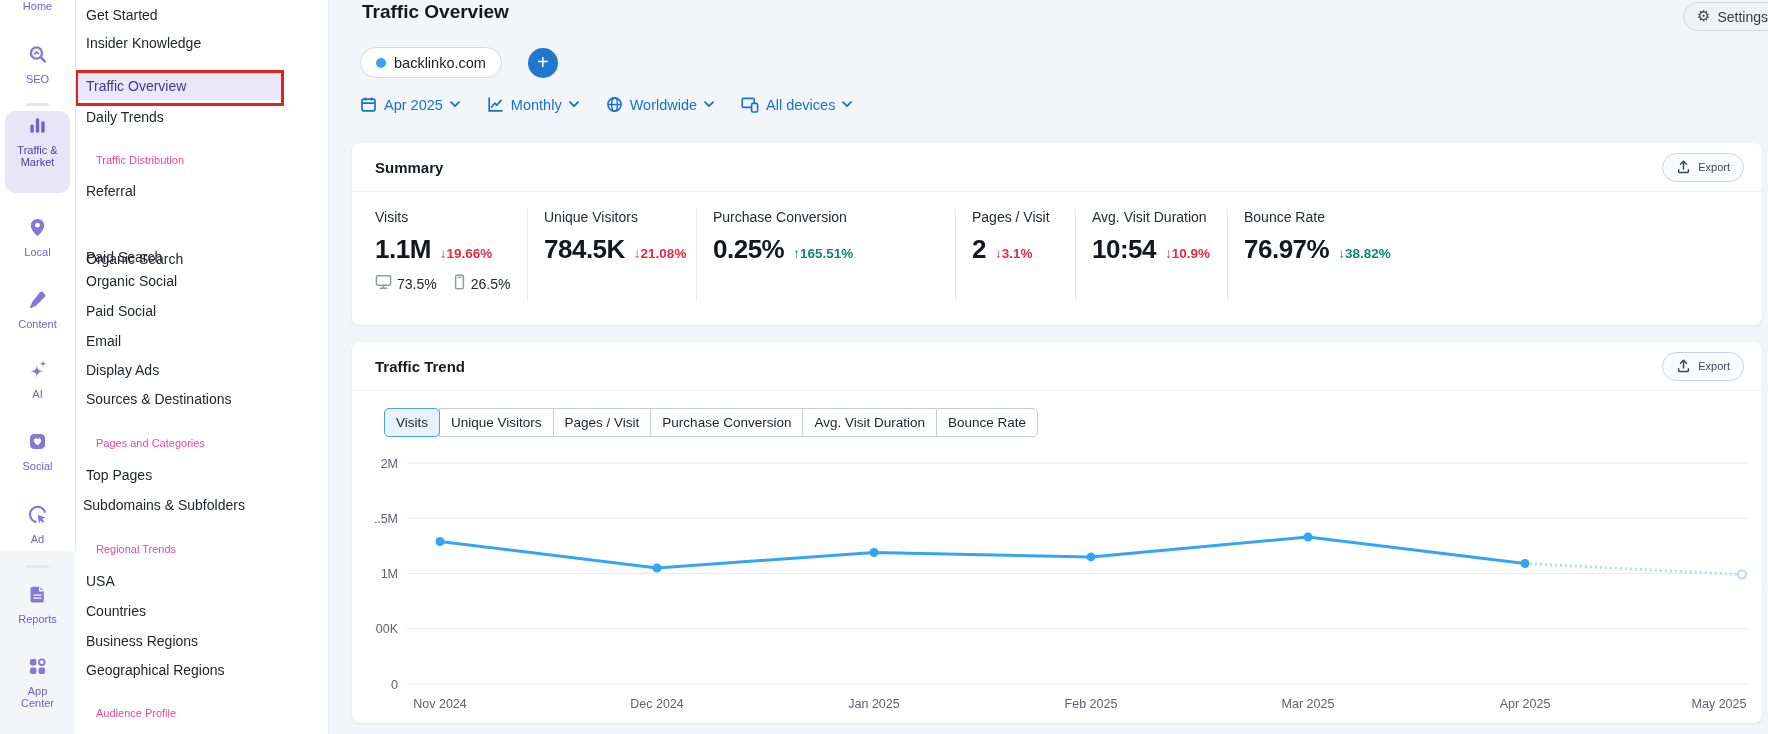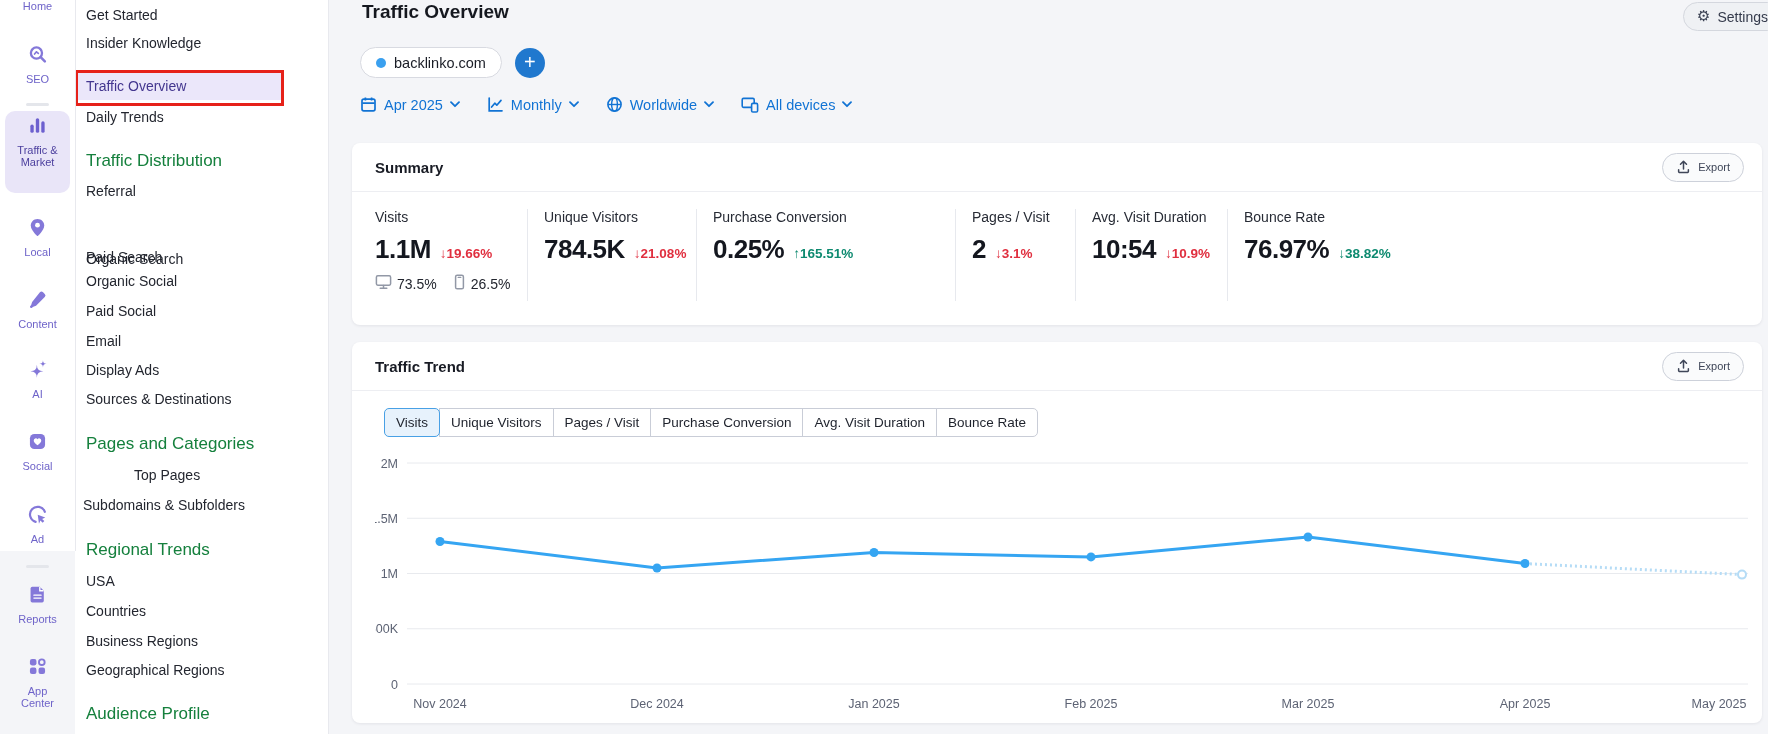--- a/index.html
+++ b/index.html
@@ -15,30 +15,30 @@
   .rail-item .rlbl{font-size:11px;line-height:12px;color:#6e63c9;text-align:center;white-space:pre-line}
   .rail-sel-bg{position:absolute;left:5px;width:65px;height:82px;background:#e9e5f8;border-radius:10px}
   .rail-item.selected{color:#6d60cf}
   .rail-item.selected .rlbl{color:#4c3f9e;font-weight:500}
   .rail-div{position:absolute;left:26px;width:23px;height:3px;border-radius:2px;background:#e4e6eb}
   
   .sidebar{position:absolute;left:75px;top:0;width:253px;height:734px;background:#fff;border-right:1px solid #e8e9ee;z-index:3}
   .side-item{position:absolute;left:0;width:100%;height:27px;line-height:27px;padding-left:11px;box-sizing:border-box;
     font-size:14px;color:#23262f;cursor:pointer;white-space:nowrap}
   .side-item.active{background:#ebe7fa;color:#43368f;width:209px}
-  .side-section{position:absolute;left:0;width:100%;height:27px;line-height:27px;padding-left:11px;box-sizing:border-box;
-    font-size:17px;color:#15803d;white-space:nowrap}
+  .side-section{position:absolute;left:0;width:100%;height:27px;line-height:27px;padding-left:21px;box-sizing:border-box;
+    font-size:11px;color:#ec4899;white-space:nowrap}
   .annotation-box{position:absolute;left:0px;top:70px;width:203px;height:30px;border:3px solid #e62119;z-index:6;pointer-events:none}
   
   .main{position:absolute;left:328px;top:0;width:1440px;height:734px}
   .page-title{position:absolute;left:34px;top:1px;font-size:19px;font-weight:700;color:#15181f}
   .settings-btn{position:absolute;left:1355px;top:2px;height:29px;display:flex;align-items:center;gap:7px;
     padding:0 13px;background:#eff1f4;border:1px solid #d4d7de;border-radius:15px;font-size:14px;color:#353b4c;cursor:pointer;white-space:nowrap}
   .gear{font-family:"DejaVu Sans",sans-serif;font-size:15px;color:#3a4152;line-height:1}
-  .chip-row{position:absolute;left:32px;top:47px;display:flex;gap:13px;align-items:center}
+  .chip-row{position:absolute;left:32px;top:47px;display:flex;gap:26px;align-items:center}
   .domain-chip{height:29px;border:1px solid #d8dae1;border-radius:16px;background:#fff;display:flex;align-items:center;gap:8px;
     padding:0 15px;font-size:14.5px;color:#1a1d26;cursor:pointer}
   .dot{width:10px;height:10px;border-radius:50%;background:#3aa0ef}
   .add-btn{width:30px;height:30px;border-radius:50%;background:#2078ce;color:#fff;font-size:20px;line-height:1;
     display:flex;align-items:center;justify-content:center;cursor:pointer;border:none;padding-bottom:2px;box-sizing:border-box}
   .filter-row{position:absolute;left:32px;top:96px;display:flex;gap:27px;align-items:center}
   .filter{display:flex;align-items:center;gap:7px;color:#1173d4;font-size:14.5px;cursor:pointer;white-space:nowrap}
   .filter svg{display:block}
   
   .card{position:absolute;left:24px;width:1410px;background:#fff;border-radius:8px;box-shadow:0 1px 3px rgba(25,30,50,.08)}
@@ -160,21 +160,21 @@
     <div class="side-section" style="top: 147px;">Traffic Distribution</div>
     <div class="side-item" style="top: 178px;">Referral</div>
     <div class="side-item" style="top: 208px; margin-top: 38px;">Organic Search</div>
     <div class="side-item" style="top: 244px;">Paid Search</div>
     <div class="side-item" style="top: 268px;">Organic Social</div>
     <div class="side-item" style="top: 298px;">Paid Social</div>
     <div class="side-item" style="top: 328px;">Email</div>
     <div class="side-item" style="top: 357px;">Display Ads</div>
     <div class="side-item" style="top: 386px;">Sources &amp; Destinations</div>
     <div class="side-section" style="top: 430px;">Pages and Categories</div>
-    <div class="side-item" style="top: 462px; margin-left: 48px;">Top Pages</div>
+    <div class="side-item" style="top: 462px;">Top Pages</div>
     <div class="side-item" style="top: 492px; padding-left: 8px;">Subdomains &amp; Subfolders</div>
     <div class="side-section" style="top: 536px;">Regional Trends</div>
     <div class="side-item" style="top: 568px;">USA</div>
     <div class="side-item" style="top: 598px;">Countries</div>
     <div class="side-item" style="top: 628px;">Business Regions</div>
     <div class="side-item" style="top: 657px;">Geographical Regions</div>
     <div class="side-section" style="top: 700px;">Audience Profile</div>
   </nav>
 
 <div class="main">

